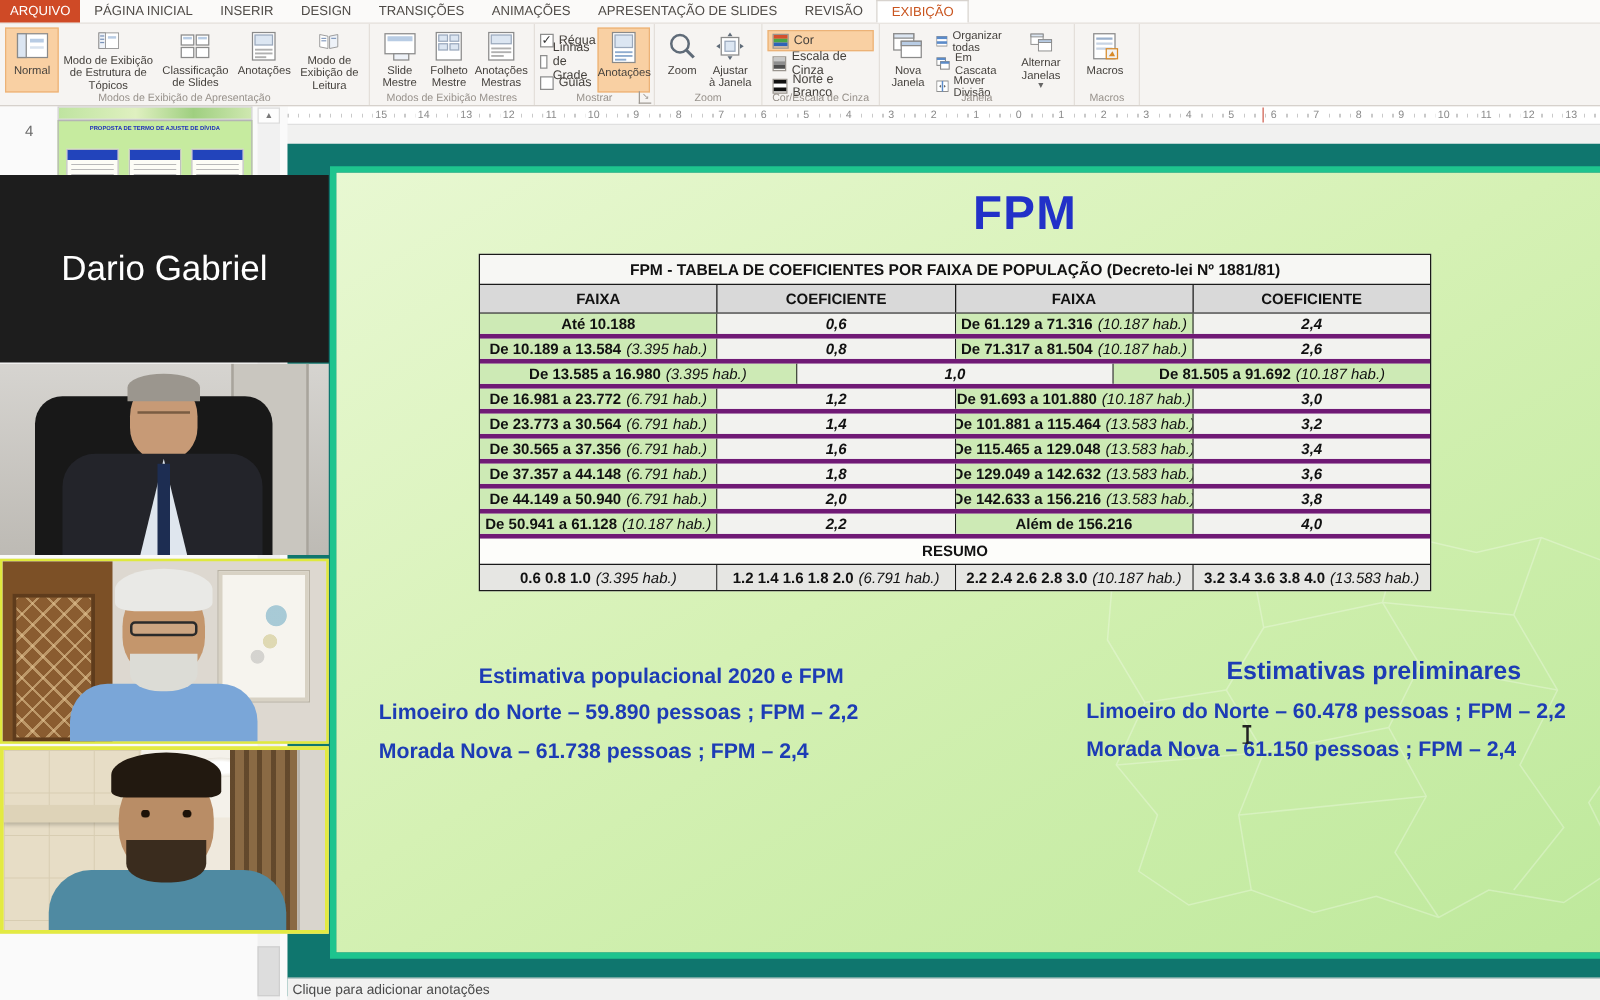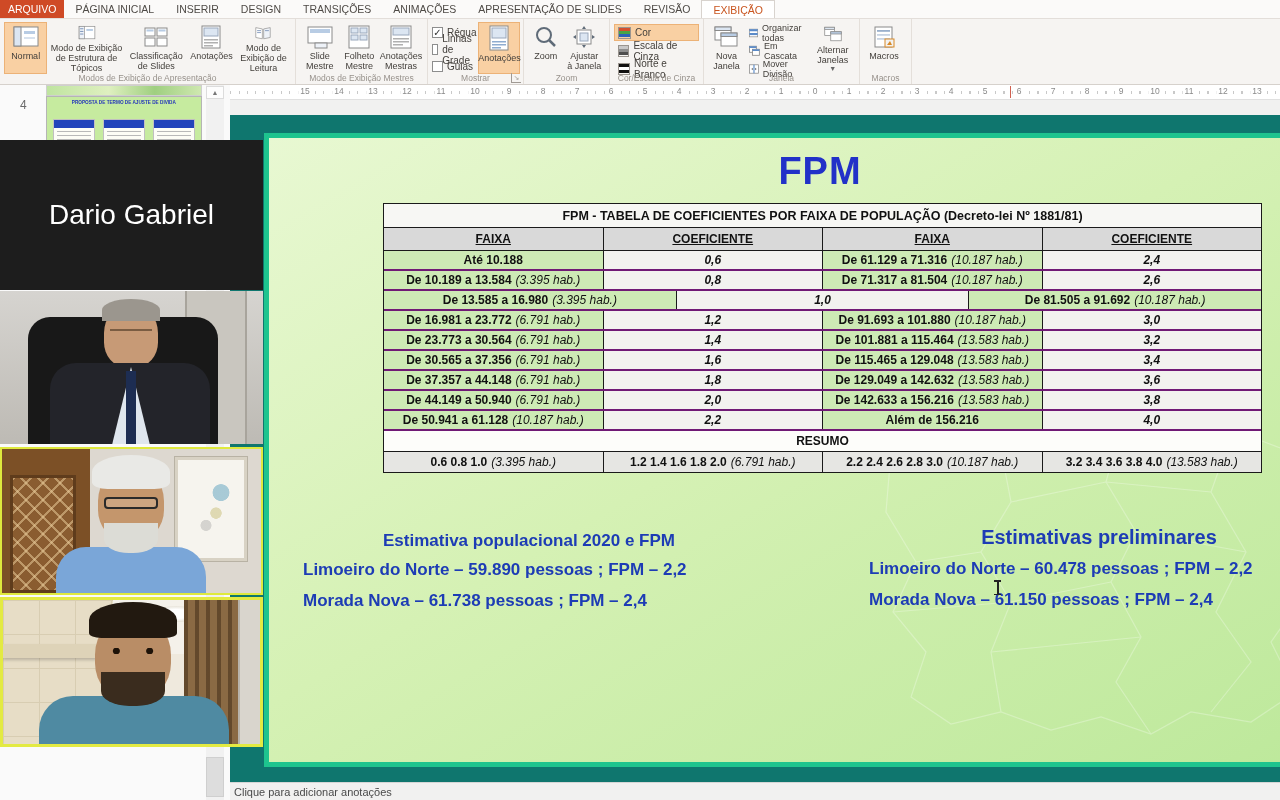--- a/index.html
+++ b/index.html
@@ -49,26 +49,26 @@
   .thumb4-col .hdr { height:8px; background:#2244bb; }
   .thumb4-col .body { height:100%; background-image:repeating-linear-gradient(to bottom, #b9b9b9 0 1px, transparent 1px 4px); background-size:85% 60%; background-repeat:no-repeat; background-position:3px 3px; }
 
   
   #editor { position:absolute; top:100px; left:230px; width:1050px; height:682px; background:#0f766e; z-index:6;margin-top:15px; }
   #slide { position:absolute; top:18px; left:34px; width:1112px; height:634px; background:linear-gradient(150deg,#e8f8d2 0%, #d5f1b4 45%, #bce89a 100%); border:5px solid #1ec48e; overflow:hidden; }
   #map-watermark { position:absolute; right:40px; bottom:20px; opacity:0.5; }
   #slide-title { position:absolute; top:12px; left:0; width:100%; text-align:center; font-size:38px; font-weight:800; color:#2231c8; letter-spacing:1px; }
 
   
-  #fpm-table { position:absolute; top:65px; left:114px; width:879px; border:1.5px solid #1a1a1a; background:#fff; font-size:12px; color:#111; }
+  #fpm-table { position:absolute; top:65px; left:114px; width:762px; border:1.5px solid #1a1a1a; background:#fff; font-size:12px; color:#111; }
   .tcap { height:24px; display:flex; align-items:center; justify-content:center; font-weight:bold; background:#f7f7f4; border-bottom:1px solid #1a1a1a; font-size:12.5px; }
-  .thead { display:flex; height:23px; border-bottom:1px solid #1a1a1a; background:#d9d9d9; font-weight:bold;text-decoration:underline; }
+  .thead { display:flex; height:23px; border-bottom:1px solid #1a1a1a; background:#d9d9d9; font-weight:bold; }
   .thead .hc { flex:1; display:flex; align-items:center; justify-content:center; border-right:1px solid #1a1a1a; }
   .thead .hc:last-child { border-right:none; }
-  .trow { display:flex; height:20px; border-bottom:2px solid #701a75; }
+  .trow { display:flex; height:20px; border-bottom:4px solid #701a75; }
   .tcell { flex:1; display:flex; align-items:center; justify-content:center; border-right:1px solid #1a1a1a; white-space:nowrap; overflow:hidden; }
   .tcell:last-child { border-right:none; }
   .tcell.faixa { background:#cdeab5; font-weight:bold; }
   .tcell.coef { background:#f2f2ef; font-weight:bold; font-style:italic; }
   .hab { font-style:italic; font-weight:500; margin-left:4px; }
   .tresumo { height:21px; display:flex; align-items:center; justify-content:center; font-weight:bold; background:#fdfdfa; border-bottom:1px solid #1a1a1a; }
   .tsummary { display:flex; height:20px; }
   .tsummary .sc { flex:1; display:flex; align-items:center; justify-content:center; background:#e6e6e3; border-right:1px solid #1a1a1a; font-weight:bold; white-space:nowrap; }
   .tsummary .sc:last-child { border-right:none; }
 

